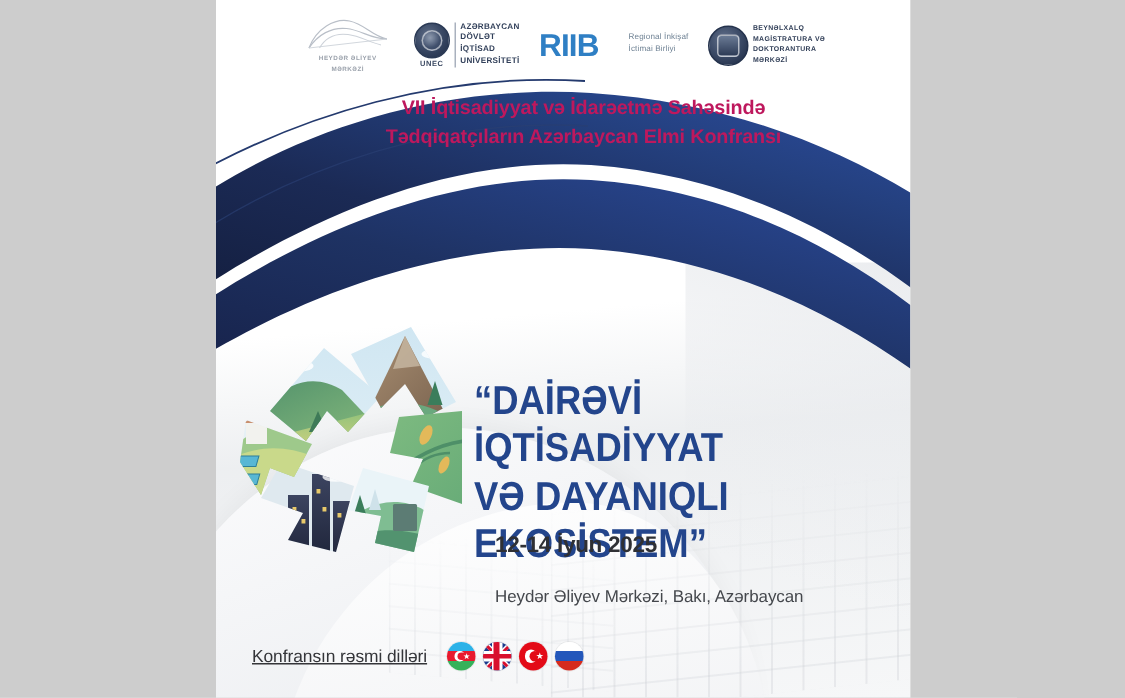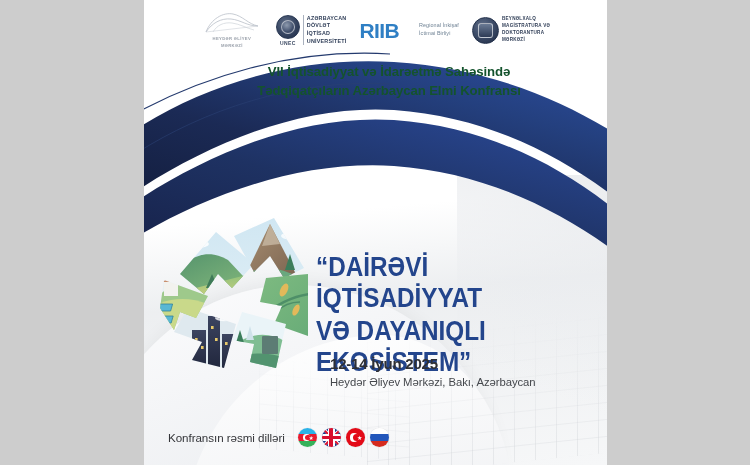--- a/index.html
+++ b/index.html
@@ -200,21 +200,21 @@
   
   .conf-title {
     position: absolute;
     left: 0; top: 62px;
     width: 490px;
     text-align: center;
     z-index: 7;
     font-size: 13.2px;
     font-weight: 700;
     line-height: 1.45;
-    color: #14532d;
+    color: #be185d;
     letter-spacing: -0.1px;
   }
 
   
   .swoosh-wrap {
     position: absolute; inset: 0;
     z-index: 3;
     pointer-events: none;
   }
 
@@ -249,40 +249,41 @@
     left: 186px; top: 355px;
     z-index: 6;
   }
   .date-line {
     font-size: 15px;
     font-weight: 700;
     color: #2f3034;
     letter-spacing: -0.2px;
   }
   .venue-line {
-    margin-top: 4px;
+    margin-top: 20px;
     font-size: 11.3px;
     color: #44474c;
     letter-spacing: -0.05px;
     text-align: right;
   }
 
   
   .lang-row {
     position: absolute;
     left: 24px; bottom: 18px;
     display: flex;
     align-items: center;
     gap: 13px;
     z-index: 6;
   }
   .lang-label {
     font-size: 11.6px;
     color: #343539;
     letter-spacing: -0.05px;
+    text-decoration: underline;
   }
   .flags { display: flex; gap: 5px; align-items: center; }
   .flag {
     width: 19px; height: 19px;
     border-radius: 50%;
     overflow: hidden;
     position: relative;
     box-shadow: 0 0 0 0.6px rgba(0,0,0,0.06);
   }
   

